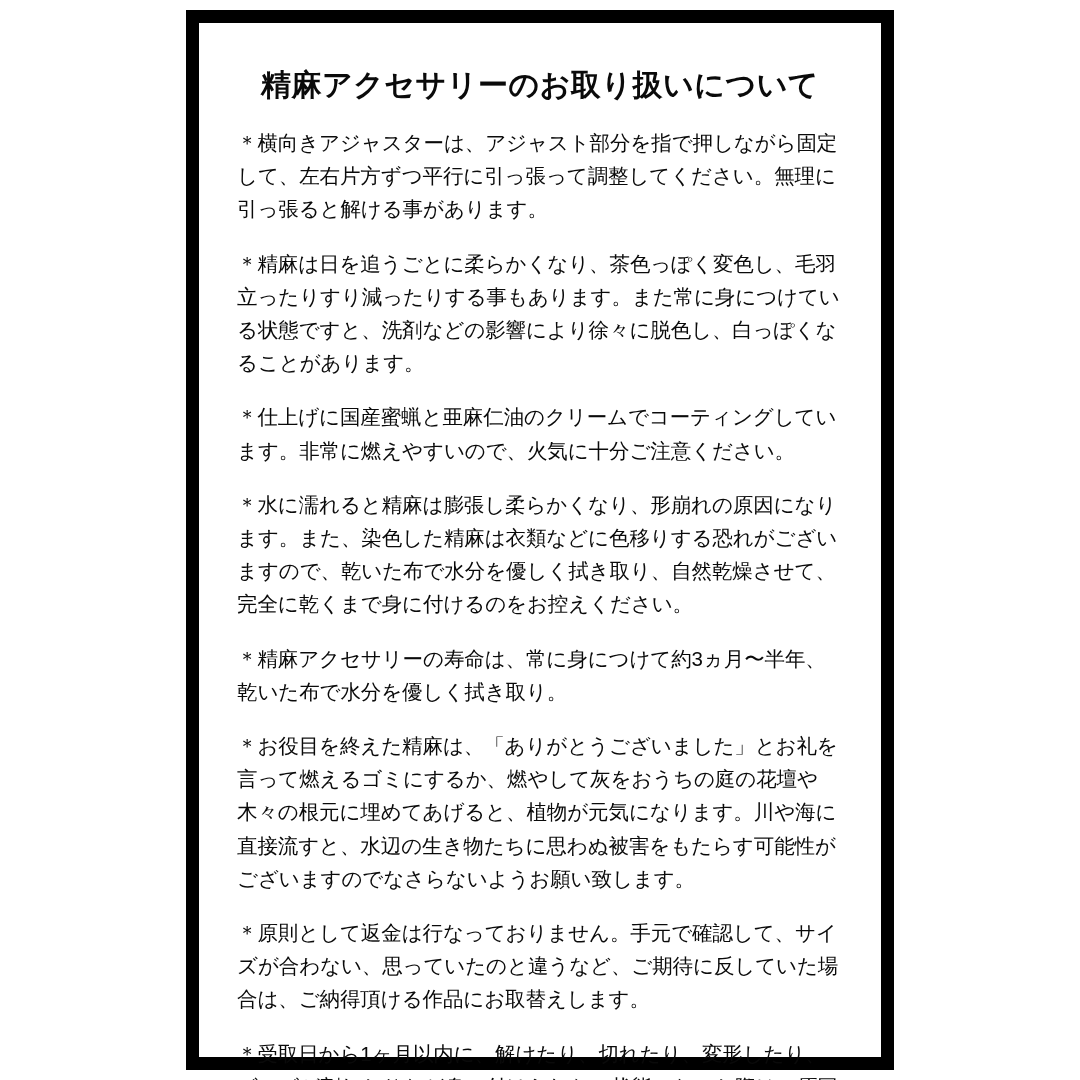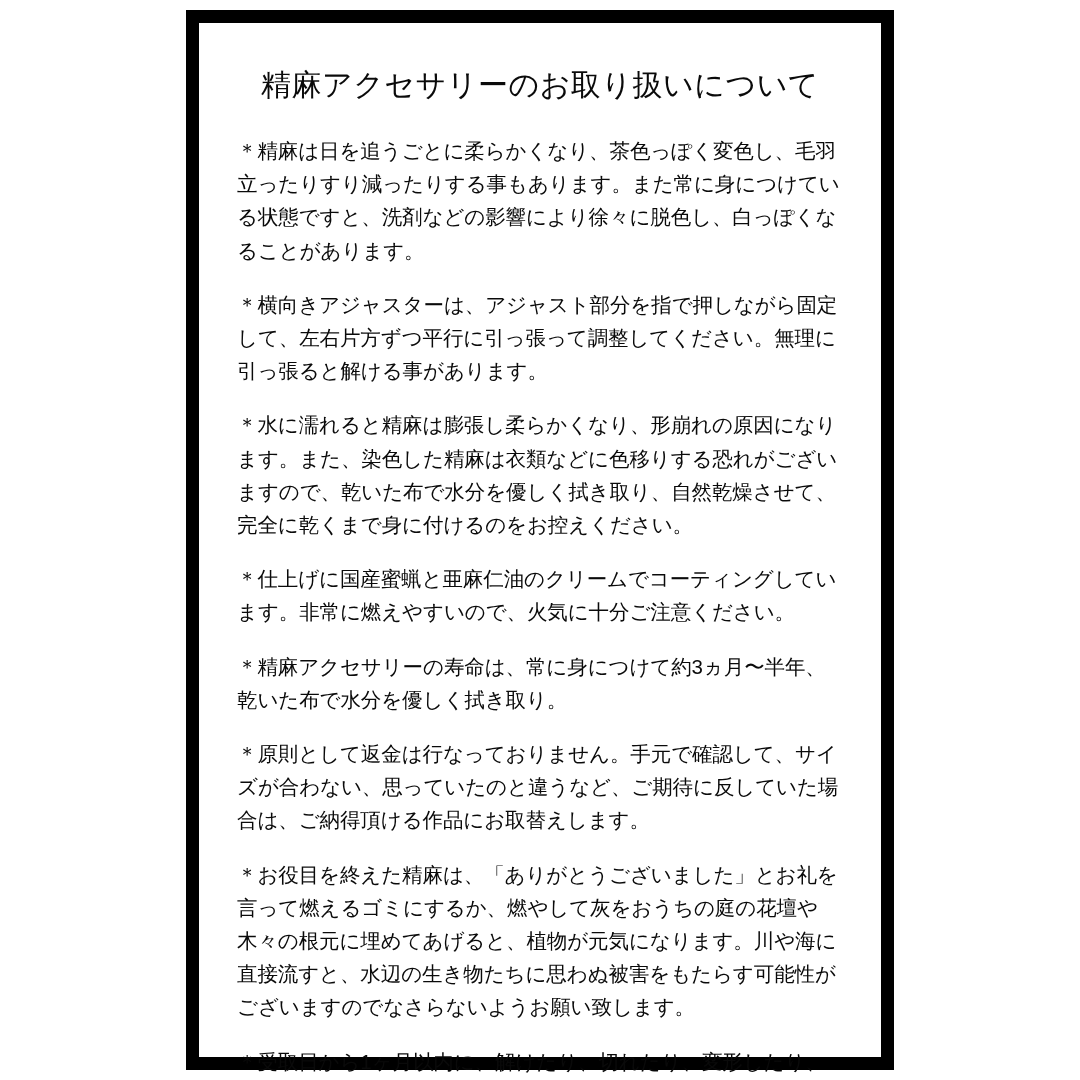--- a/index.html
+++ b/index.html
@@ -36,24 +36,24 @@
     top: 0;
     right: 0;
     bottom: 0;
     background: #ffffff;
     padding: 30px 38px 20px 38px;
     box-sizing: border-box;
   }
   .doc-title {
     text-align: center;
     font-size: 30px;
-    font-weight: 400;
+    font-weight: 700;
     color: #0a0a0a;
     letter-spacing: 0.5px;
-    margin: 12px 0 30px 0;
+    margin: 12px 0 22px 0;
     line-height: 1.3;
   }
   .para {
     font-size: 20.5px;
     line-height: 1.62;
     color: #0a0a0a;
     margin: 0 0 21px 0;
     text-align: left;
     letter-spacing: -0.1px;
     font-weight: 500;
@@ -64,24 +64,24 @@
 </style>
 </head>
 <body>
 
 <div class="page">
   <div class="frame">
     <div class="inner">
 
       <div class="doc-title">精麻アクセサリーのお取り扱いについて</div>
 
+      <p class="para">＊横向きアジャスターは、アジャスト部分を指で押しながら固定して、左右片方ずつ平行に引っ張って調整してください。無理に引っ張ると解ける事があります。</p>
       <p class="para">＊精麻は日を追うごとに柔らかくなり、茶色っぽく変色し、毛羽立ったりすり減ったりする事もあります。また常に身につけている状態ですと、洗剤などの影響により徐々に脱色し、白っぽくなることがあります。</p>
-      <p class="para">＊横向きアジャスターは、アジャスト部分を指で押しながら固定して、左右片方ずつ平行に引っ張って調整してください。無理に引っ張ると解ける事があります。</p>
+      <p class="para">＊仕上げに国産蜜蝋と亜麻仁油のクリームでコーティングしています。非常に燃えやすいので、火気に十分ご注意ください。</p>
       <p class="para">＊水に濡れると精麻は膨張し柔らかくなり、形崩れの原因になります。また、染色した精麻は衣類などに色移りする恐れがございますので、乾いた布で水分を優しく拭き取り、自然乾燥させて、完全に乾くまで身に付けるのをお控えください。</p>
-      <p class="para">＊仕上げに国産蜜蝋と亜麻仁油のクリームでコーティングしています。非常に燃えやすいので、火気に十分ご注意ください。</p>
       <p class="para">＊精麻アクセサリーの寿命は、常に身につけて約3ヵ月〜半年、乾いた布で水分を優しく拭き取り。</p>
+      <p class="para">＊お役目を終えた精麻は、「ありがとうございました」とお礼を言って燃えるゴミにするか、燃やして灰をおうちの庭の花壇や木々の根元に埋めてあげると、植物が元気になります。川や海に直接流すと、水辺の生き物たちに思わぬ被害をもたらす可能性がございますのでなさらないようお願い致します。</p>
       <p class="para">＊原則として返金は行なっておりません。手元で確認して、サイズが合わない、思っていたのと違うなど、ご期待に反していた場合は、ご納得頂ける作品にお取替えします。</p>
-      <p class="para">＊お役目を終えた精麻は、「ありがとうございました」とお礼を言って燃えるゴミにするか、燃やして灰をおうちの庭の花壇や木々の根元に埋めてあげると、植物が元気になります。川や海に直接流すと、水辺の生き物たちに思わぬ被害をもたらす可能性がございますのでなさらないようお願い致します。</p>
       <p class="para">＊受取日から1ヶ月以内に、解けたり、切れたり、変形したり、ビーズが割れたりなど身に付けられない状態になった際は、原因に関わらず、お直し、又は、お取替え致します。</p>
 
     </div>
   </div>
 </div>
 
 </body></html>

